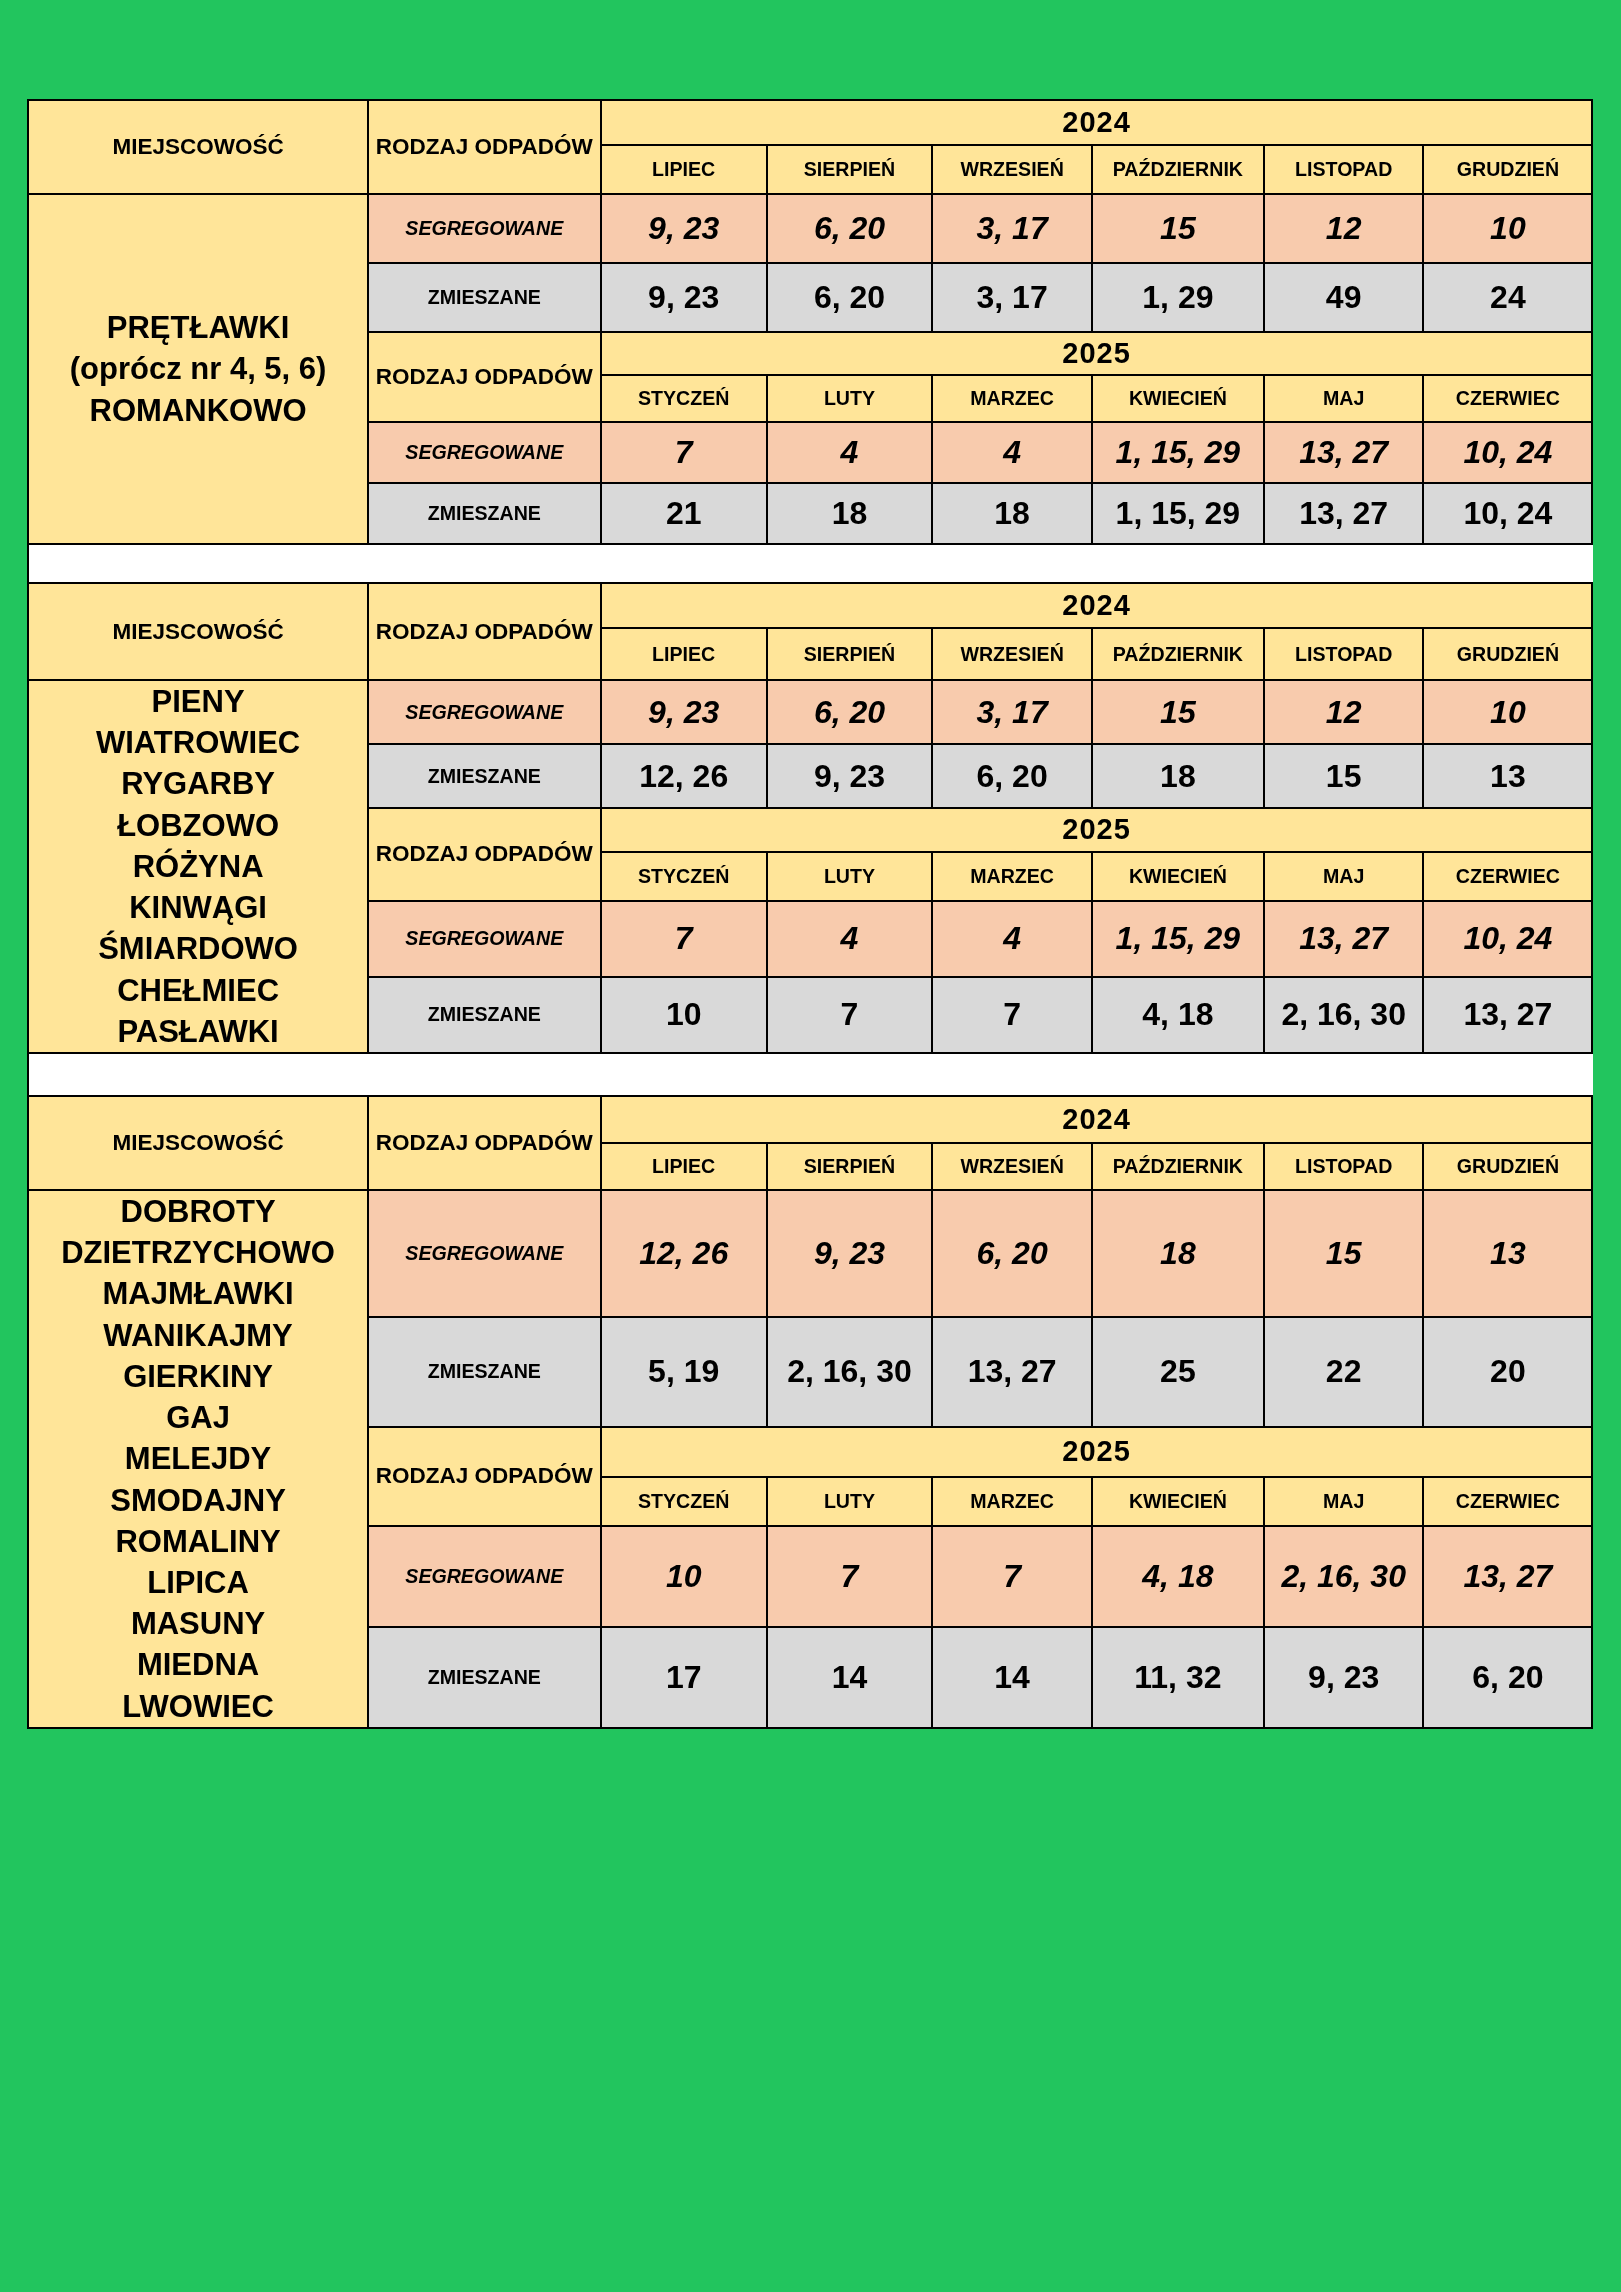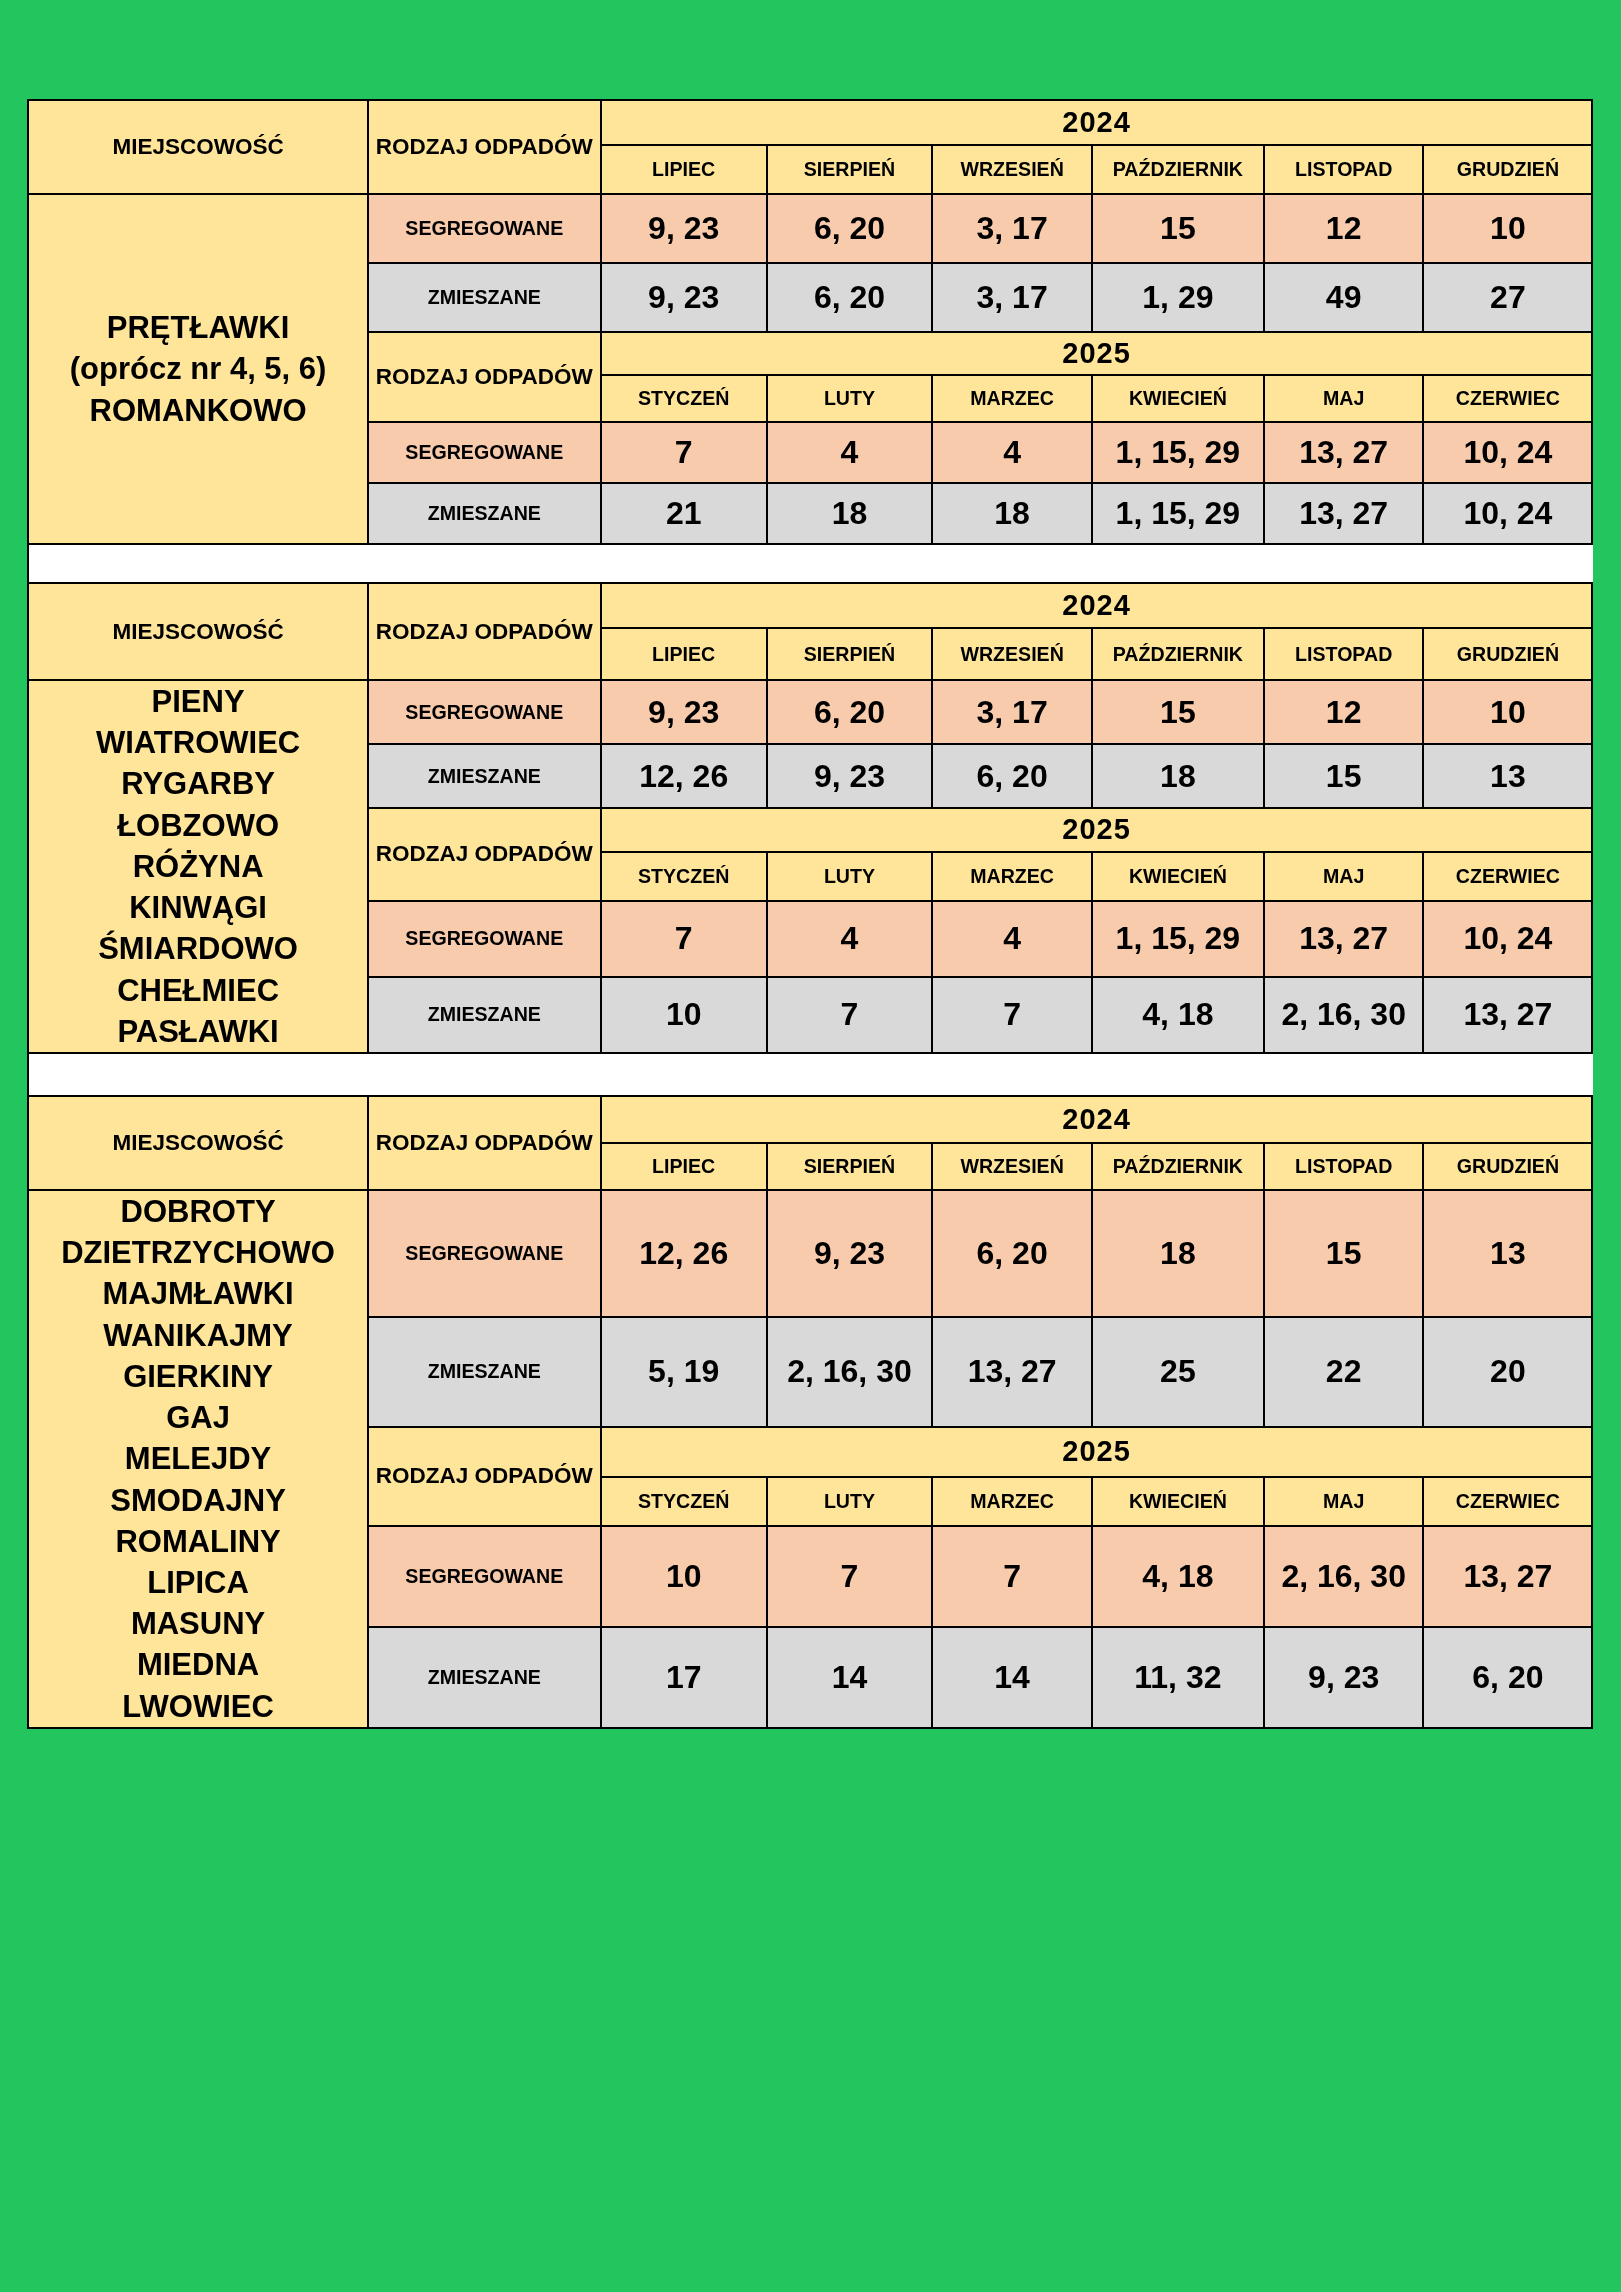--- a/index.html
+++ b/index.html
@@ -14,21 +14,21 @@
   col.c-loc{width:21.7%;} col.c-rod{width:14.9%;}
   col.cm1{width:10.6%;} col.cm2{width:10.6%;} col.cm3{width:10.2%;}
   col.cm4{width:11.0%;} col.cm5{width:10.2%;} col.cm6{width:10.8%;}
 
   
   .h  {background:#FFE599;font-size:22.5px;}
   .y  {background:#FFE599;font-size:29px;letter-spacing:1px;margin-left:32px;}
   .m  {background:#FFE599;font-size:19.6px;margin-top:19px;}
   .w  {font-size:19.6px;}
   .d  {font-size:32px;white-space:nowrap;}
-  .s  {background:#F8CBAD;}
+  .s  {background:#F8CBAD;font-style:italic;}
   .z  {background:#D9D9D9;}
   .loc{background:#FFE599;font-size:31px;line-height:1.33;}
   .loc-up{padding-bottom:116px;}
 
   
   .t1 tr:nth-child(1){height:45px;} .t1 tr:nth-child(2){height:49px;}
   .t1 tr:nth-child(3){height:69px;} .t1 tr:nth-child(4){height:69px;}
   .t1 tr:nth-child(5){height:43px;} .t1 tr:nth-child(6){height:47px;}
   .t1 tr:nth-child(7){height:61px;} .t1 tr:nth-child(8){height:61px;}
 
@@ -86,21 +86,21 @@
         <td class="d s">12</td>
         <td class="d s">10</td>
       </tr>
       <tr>
         <td class="w z">ZMIESZANE</td>
         <td class="d z">9, 23</td>
         <td class="d z">6, 20</td>
         <td class="d z">3, 17</td>
         <td class="d z">1, 29</td>
         <td class="d z">49</td>
-        <td class="d z">27</td>
+        <td class="d z">24</td>
       </tr>
       <tr>
         <td class="h" rowspan="2">RODZAJ ODPADÓW</td>
         <td class="y" colspan="6">2025</td>
       </tr>
       <tr>
         <th class="m">STYCZEŃ</th>
         <th class="m">LUTY</th>
         <th class="m">MARZEC</th>
         <th class="m">KWIECIEŃ</th>

